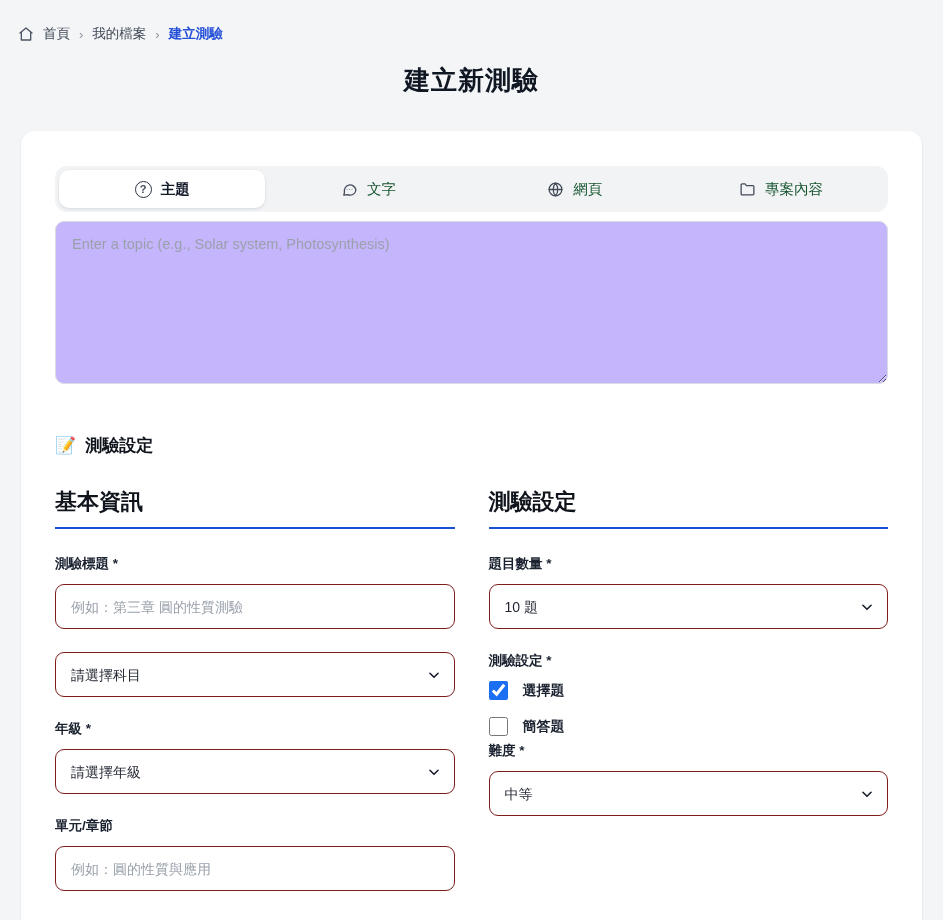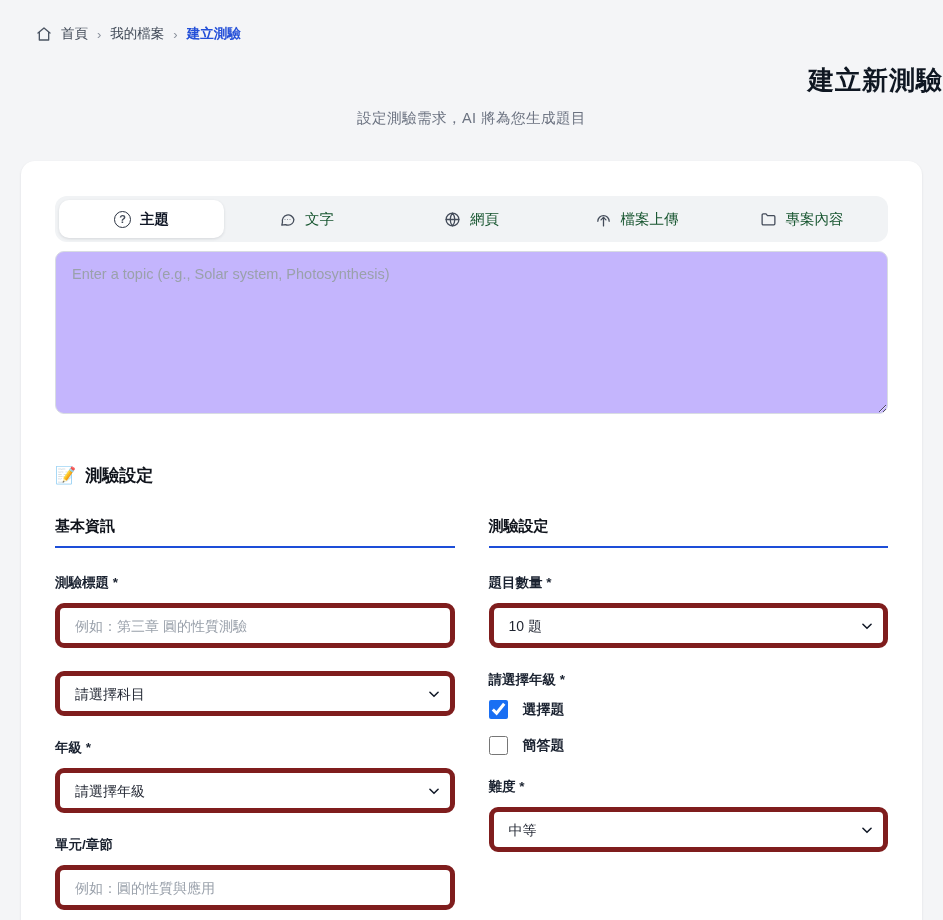--- a/index.html
+++ b/index.html
@@ -5,30 +5,30 @@
   * { margin:0; padding:0; box-sizing:border-box; }
   html,body { width:943px; height:920px; overflow:hidden; }
   body {
     background:#f4f5f7;
     font-family:"Liberation Sans","DejaVu Sans",sans-serif;
     color:#1f2430;
   }
   
   .breadcrumb {
     display:flex; align-items:center; gap:9px;
-    padding:25px 0 0 36px;
+    padding:25px 0 0 18px;
     font-size:13.5px; color:#3f4856;
   }
   .breadcrumb .crumb { cursor:pointer; }
   .breadcrumb .sep { color:#8a919c; font-size:13px; }
   .breadcrumb .crumb.current { color:#2450d8; font-weight:700;text-align:right; }
   .home-ic { display:inline-flex; align-items:center; color:#4b5563; }
   
   .page-header { text-align:center; margin-top:20px; }
-  .page-title { font-size:26px; font-weight:700; color:#0f1722; letter-spacing:1px;text-align:right; }
+  .page-title { font-size:26px; font-weight:700; color:#0f1722; letter-spacing:1px; }
   .page-subtitle { margin-top:11px; font-size:14.5px; color:#6b7280; letter-spacing:.5px; }
   
   .card {
     margin:33px 21px 0 21px;
     background:#ffffff;
     border-radius:14px;
     box-shadow:0 1px 3px rgba(16,24,40,.07), 0 1px 2px rgba(16,24,40,.04);
     padding:35px 34px 60px 34px;
     min-height:900px;
   }
@@ -62,45 +62,45 @@
   
   .section-head {
     margin-top:46px; display:flex; align-items:center; gap:9px;
     font-size:17px; font-weight:700; color:#10141c;
   }
   .section-emoji { font-size:17px; }
   .columns {
     display:grid; grid-template-columns:1fr 1fr; column-gap:34px; margin-top:30px;
   }
   .col-heading {
-    font-size:15px; font-weight:700; color:#10141c;
+    font-size:22px; font-weight:700; color:#10141c;
     padding-bottom:10px; border-bottom:2px solid #1d4ed8; margin-bottom:26px;
   }
   .field { margin-bottom:23px; }
   .field-label {
     display:block; font-size:13.5px; font-weight:700; color:#1a2230; margin-bottom:11px;
   }
   .text-input, .select-wrap select {
     width:100%; height:45px;
-    border:5px solid #7f1d1d; border-radius:9px;
+    border:1px solid #7f1d1d; border-radius:9px;
     padding:0 15px; font-size:14px; color:#1f2430; background:#fff;
     font-family:"Liberation Sans","DejaVu Sans",sans-serif;
     outline:none;
   }
   .text-input::placeholder { color:#9aa1ab; }
   .select-wrap { position:relative; }
   .select-wrap select {
     appearance:none; -webkit-appearance:none; cursor:pointer; padding-right:28px;
   }
   .select-wrap .chev {
     position:absolute; right:14px; top:50%; transform:translateY(-50%);
     pointer-events:none; display:inline-flex; color:#111827;
   }
   
-  .cb-group { display:flex; flex-direction:column; gap:17px; margin-bottom:23px; }
+  .cb-group { display:flex; flex-direction:column; gap:17px; margin-bottom:6px; }
   .cb-row { display:flex; align-items:center; gap:15px; cursor:pointer; }
   .cb-row input[type=checkbox] {
     width:19px; height:19px; accent-color:#1a6ff3; cursor:pointer;
     border-radius:4px;
   }
   .cb-label { font-size:14px; font-weight:700; color:#1a2230; }
 </style>
 </head>
 <body>
 
@@ -113,21 +113,20 @@
   </span>
   <span class="crumb">首頁</span>
   <span class="sep">›</span>
   <span class="crumb">我的檔案</span>
   <span class="sep">›</span>
   <span class="crumb current">建立測驗</span>
 </nav>
 
 <header class="page-header">
   <h1 class="page-title">建立新測驗</h1>
-  <div class="page-subtitle">設定測驗需求，AI 將為您生成題目</div>
 </header>
 
 <main class="card">
 
   
   <div class="tabbar">
     <div class="tab active">
       <span class="t-ic qcircle">?</span>
       <span>主題</span>
     </div>
@@ -147,30 +146,20 @@
         <svg width="17" height="17" viewBox="0 0 24 24" fill="none" stroke="currentColor" stroke-width="1.8" stroke-linecap="round">
             <circle cx="12" cy="12" r="9"></circle>
             <path d="M3 12h18M12 3a14 14 0 0 1 0 18M12 3a14 14 0 0 0 0 18"></path>
           </svg>
       </span>
       <span>網頁</span>
     </div>
     <div class="tab">
       <span class="t-ic">
         <svg width="17" height="17" viewBox="0 0 24 24" fill="none" stroke="currentColor" stroke-width="1.8" stroke-linecap="round" stroke-linejoin="round">
-            <path d="M20 14.5a7.5 7.5 0 1 0-16 0"></path>
-            <path d="M12 21V9"></path>
-            <path d="M8.5 12.5 12 9l3.5 3.5"></path>
-          </svg>
-      </span>
-      <span>檔案上傳</span>
-    </div>
-    <div class="tab">
-      <span class="t-ic">
-        <svg width="17" height="17" viewBox="0 0 24 24" fill="none" stroke="currentColor" stroke-width="1.8" stroke-linecap="round" stroke-linejoin="round">
             <path d="M3 7V5.5A1.5 1.5 0 0 1 4.5 4h4l2 2.5h9A1.5 1.5 0 0 1 21 8v10a1.5 1.5 0 0 1-1.5 1.5h-15A1.5 1.5 0 0 1 3 18V7z"></path>
           </svg>
       </span>
       <span>專案內容</span>
     </div>
   </div>
 
   
   <textarea class="topic-area" placeholder="Enter a topic (e.g., Solar system, Photosynthesis)" style=""></textarea>
 
@@ -234,21 +223,21 @@
           </select>
           <span class="chev">
             <svg width="14" height="14" viewBox="0 0 24 24" fill="none" stroke="currentColor" stroke-width="2.6" stroke-linecap="round" stroke-linejoin="round">
                 <path d="m5 9 7 7 7-7"></path>
               </svg>
           </span>
         </div>
       </div>
 
       <div>
-        <label class="field-label">請選擇年級 *</label>
+        <label class="field-label">測驗設定 *</label>
         <div class="cb-group">
           <label class="cb-row">
             <input type="checkbox" checked="" style="">
             <span class="cb-label">選擇題</span>
           </label>
           <label class="cb-row">
             <input type="checkbox" style="">
             <span class="cb-label">簡答題</span>
           </label>
         </div>

